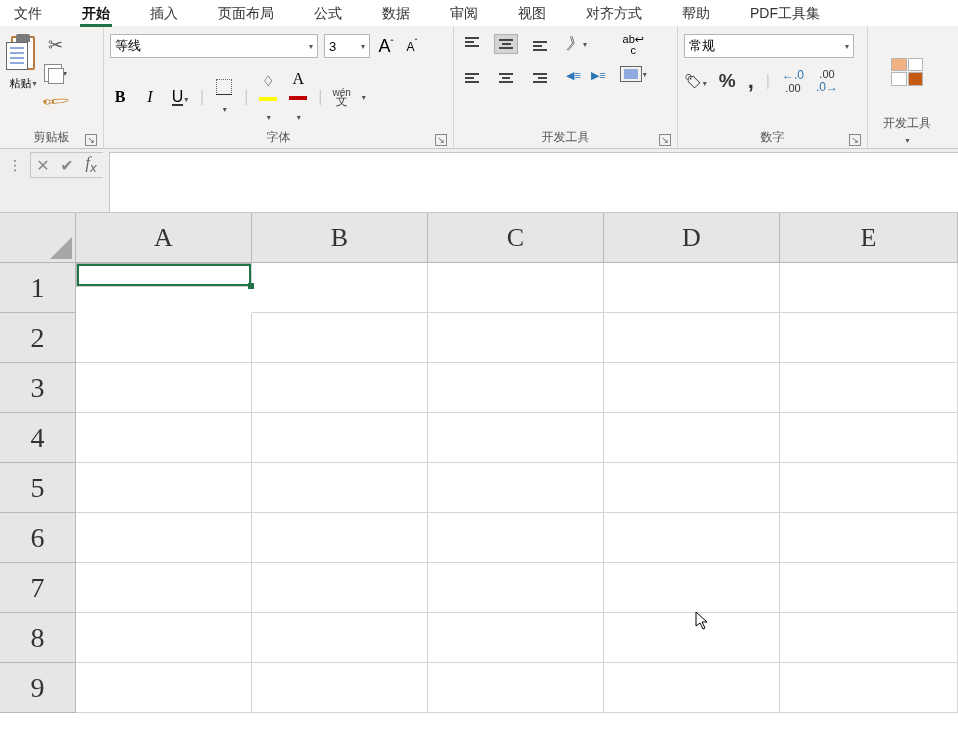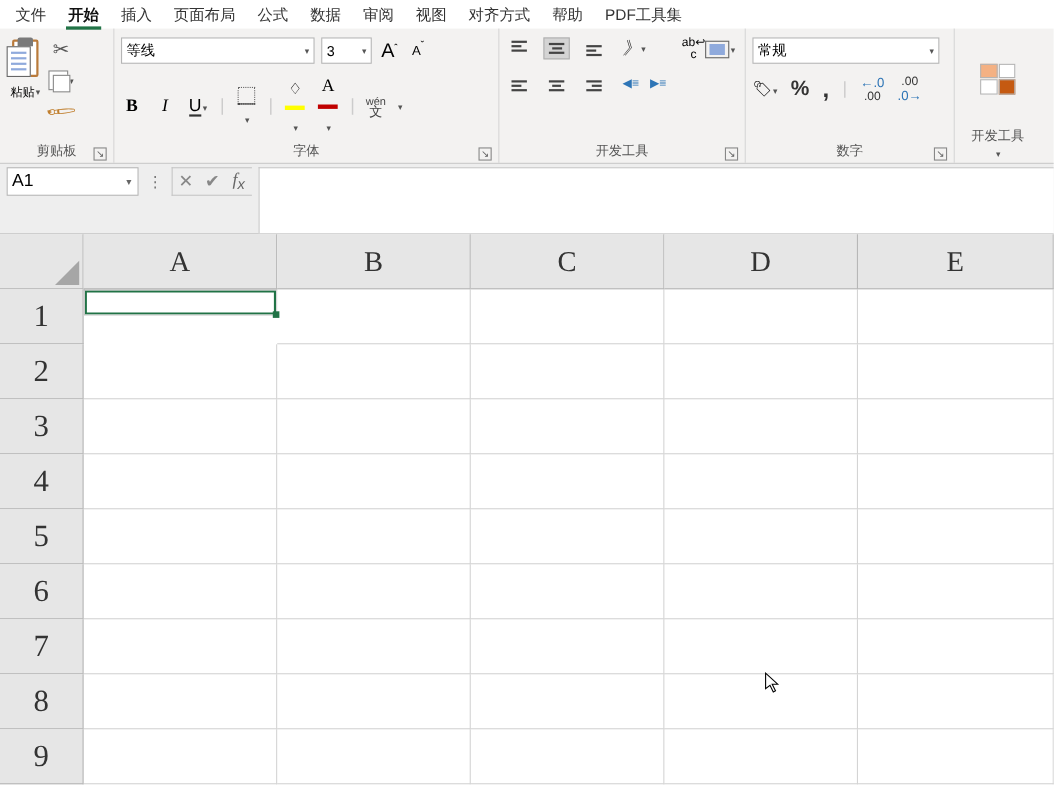--- a/index.html
+++ b/index.html
@@ -1,18 +1,18 @@
 <!DOCTYPE html>
 <html><head>
   <meta charset="utf-8">
   <style>
     * { margin:0; padding:0; box-sizing:border-box; font-family:"Microsoft YaHei","SimSun",sans-serif; }
     body { width:958px; height:735px; background:#fff; overflow:hidden; }
     
-    .menubar { display:flex; align-items:center; height:26px; background:#fff; padding:0 4px; border-bottom:0; }
+    .menubar { display:flex; align-items:center; height:26px; background:#fff; padding:0 4px; border-bottom:0;gap:20px; }
     .menu-tab { font-size:14px; padding:4px 10px 3px; cursor:pointer; color:#333; }
     .menu-tab.active { font-weight:600; color:#111; position:relative; }
     .menu-tab.active::after { content:""; position:absolute; left:8px; right:8px; bottom:-1px; height:3px; background:#217346; }
     
     .ribbon { display:flex; background:#f3f2f1; border-bottom:1px solid #c6c6c6; height:123px; }
     .group { display:flex; flex-direction:column; justify-content:space-between; border-right:1px solid #d6d6d6; padding:4px 6px 0; }
     .group-body { flex:1; display:flex; align-items:flex-start; gap:4px; }
     .group-label { text-align:center; font-size:12px; color:#555; padding:2px 0; position:relative; }
     .group-label .dlg { position:absolute; right:0; bottom:2px; width:12px; height:12px;
       border:1px solid #888; font-size:9px; line-height:10px; color:#666; }
@@ -144,21 +144,21 @@
     </div>
     <div class="group-label">
       <span>剪贴板</span>
       <span class="dlg">↘</span>
     </div>
   </div>
 
   <div class="group" style="width:350px">
     <div class="group-body" style="flex-direction:column;gap:12px;width:100%;padding-top:4px">
       <div class="row" style="gap:6px">
-        <div class="sel" style="width:176px">
+        <div class="sel" style="width:208px">
           <span>等线</span>
             <span class="tri">▾</span>
         </div>
         <div class="sel" style="width:46px">
           <span>3</span>
             <span class="tri">▾</span>
         </div>
         <span class="fbtn"><span class="AaBig">A</span><span class="sup">ˆ</span></span>
         <span class="fbtn"><span class="AaSmall">A</span><span class="sup">ˇ</span></span>
       </div>
@@ -242,21 +242,21 @@
       <div style="display:flex;flex-direction:column;gap:14px">
         <div style="display:flex;align-items:center">
             <span class="orient-ic">》</span>
             <span class="dd-caret">▾</span>
           </div>
         <div class="al-row">
           <span class="indent">◀≡</span>
           <span class="indent">▶≡</span>
         </div>
       </div>
-      <div style="display:flex;flex-direction:row;align-items:center">
+      <div style="display:flex;flex-direction:column;gap:10px;align-items:center">
         <div class="wrap-ic">
           <span class="ab"><span>ab</span>↩</span>
           <span class="ab">c</span>
         </div>
         <div style="display:flex;align-items:center">
           <span class="merge-ic"></span>
             <span class="dd-caret">▾</span>
         </div>
       </div>
     </div>
@@ -304,24 +304,20 @@
           </div>
       </div>
     </div>
     <div class="group-label">
       <span>开发工具</span><br><span class="dd-caret">▾</span>
     </div>
   </div>
 </div>
 
 <div class="fxrow">
-  <div class="namebox">
-    <span>A1</span>
-    <span class="tri">▼</span>
-  </div>
   <span class="vdots">⋮</span>
   <div class="fx-ctrls">
     <span class="fx-btn">✕</span>
     <span class="fx-btn">✔</span>
     <span class="fx-btn"><span class="fx-ic">f<sub>x</sub></span></span>
   </div>
   <div class="fxinput"></div>
 </div>
 
 <div class="sheet" style="height:522px">

